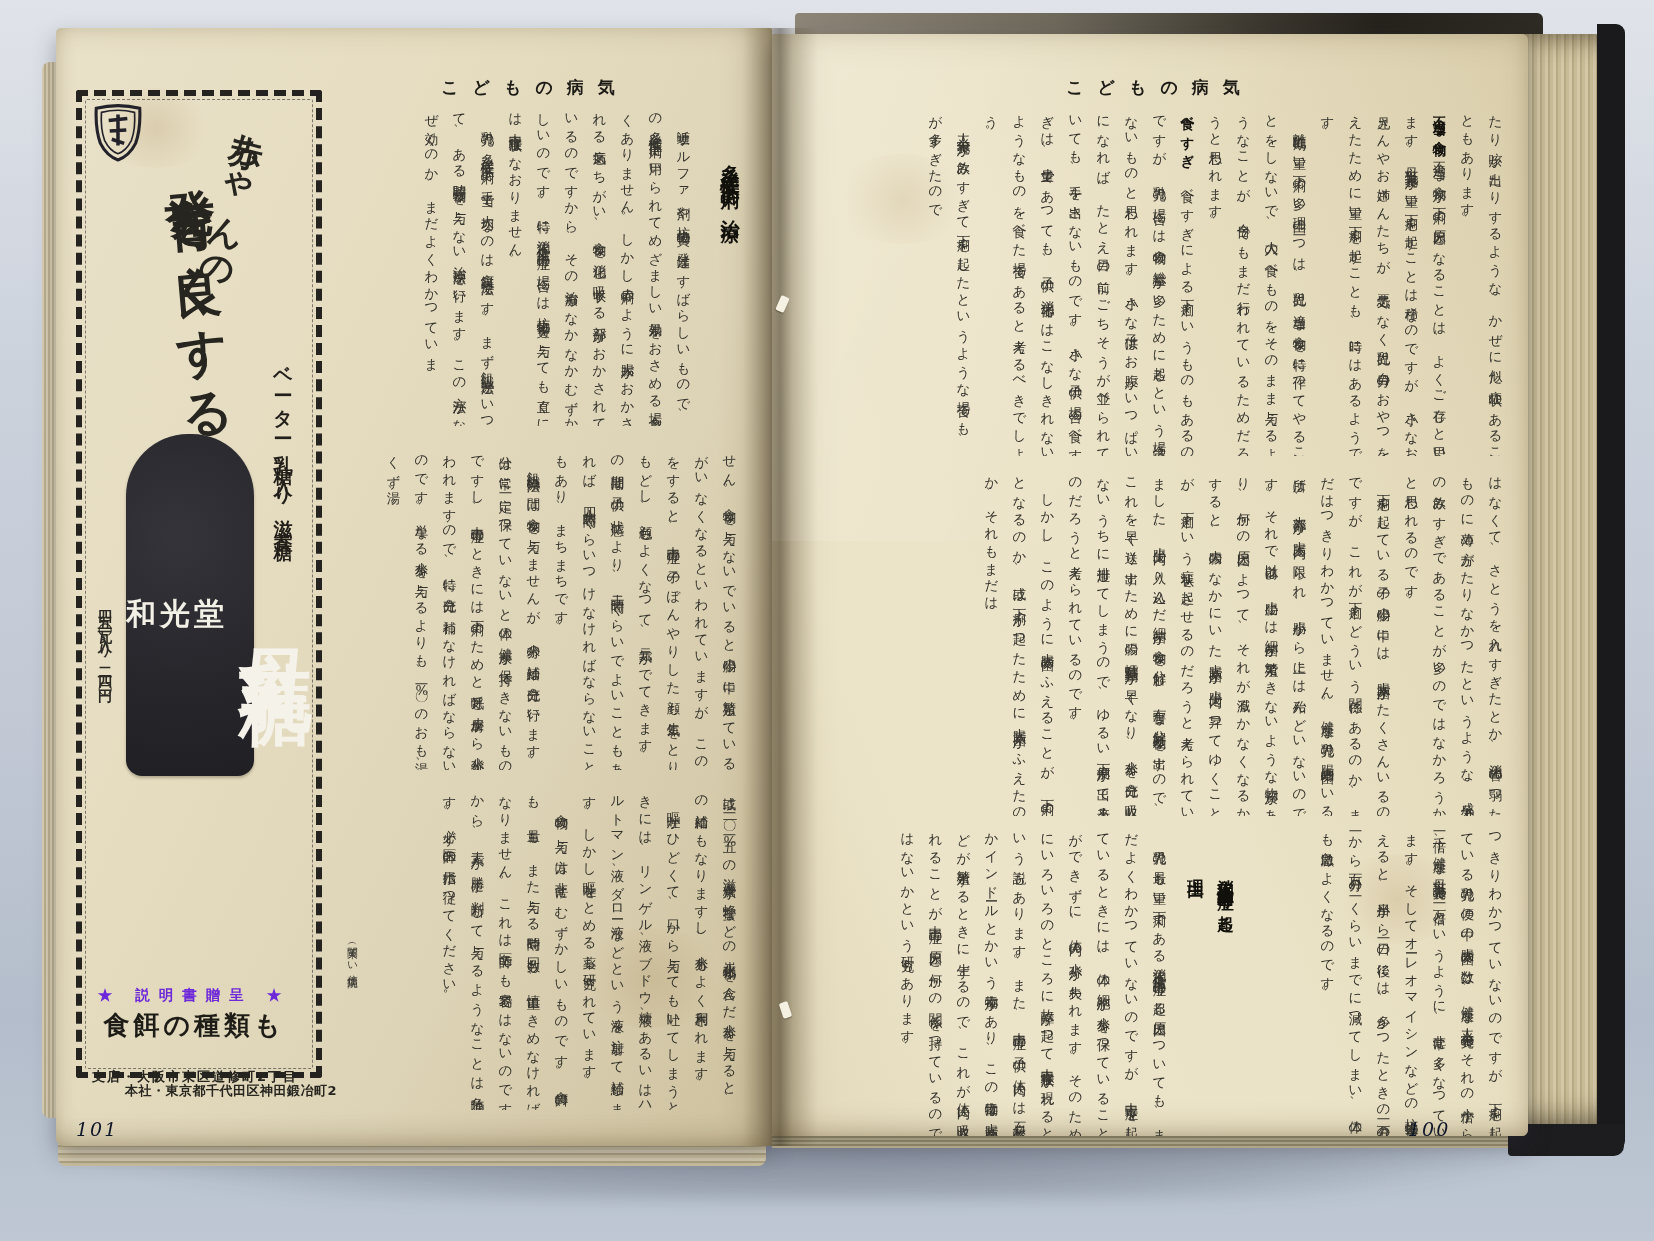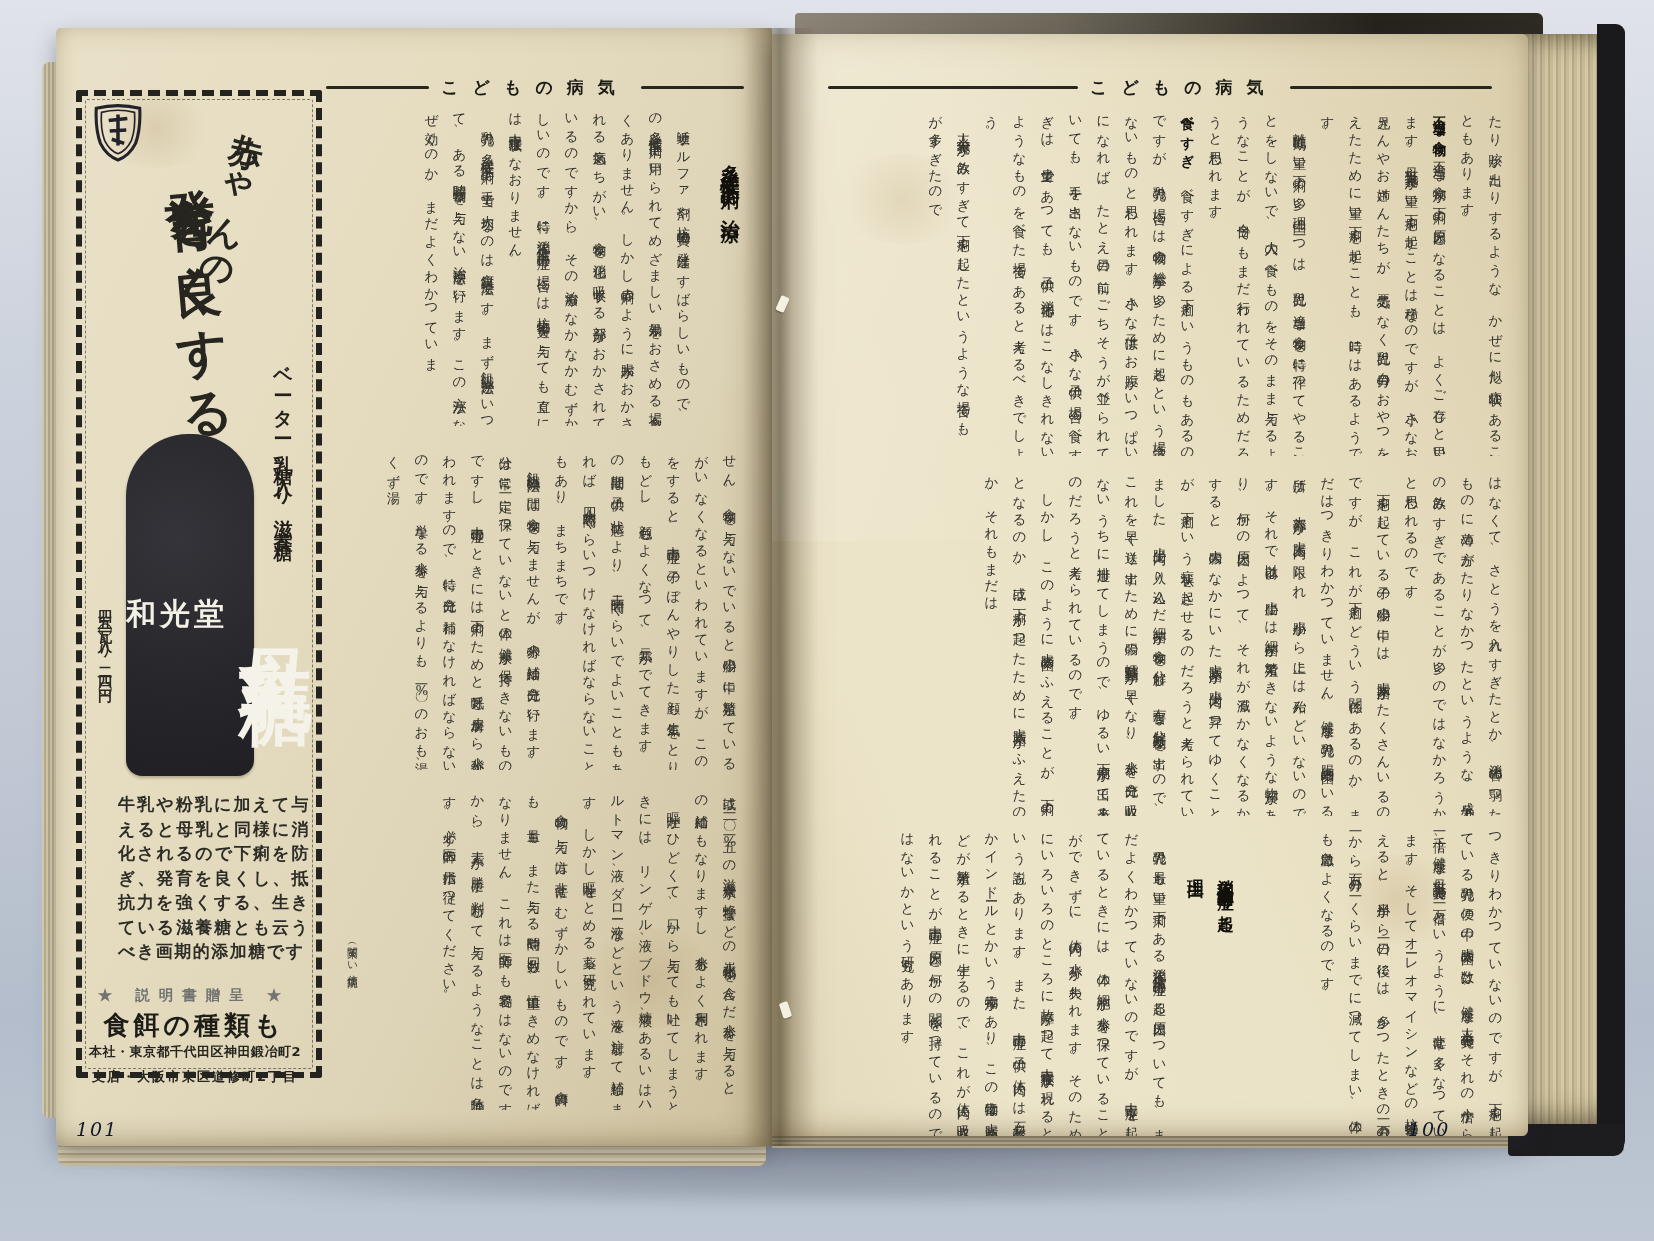--- a/index.html
+++ b/index.html
@@ -40,21 +40,21 @@
   .gutter{left:742px;top:28px;width:76px;height:1118px;pointer-events:none;
     background:linear-gradient(90deg,rgba(70,55,30,0) 0%,rgba(70,55,30,.22) 34%,rgba(45,36,18,.42) 50%,rgba(70,55,30,.2) 66%,rgba(70,55,30,0) 100%);}
   .thread{width:9px;height:16px;background:#f4f0e2;border-radius:2px;box-shadow:0 1px 1px rgba(60,50,30,.5);}
   .foxing{border-radius:50%;background:radial-gradient(circle,rgba(150,110,55,.16),transparent 70%);}
   .vband{writing-mode:vertical-rl;text-orientation:upright;white-space:pre-line;
     font-size:13.5px;letter-spacing:2px;line-height:28px;text-align:justify;
     color:#34332d;overflow:hidden;}
   .seg-b{font-weight:bold;color:#14130e;}
   .vtitle{writing-mode:vertical-rl;text-orientation:upright;font-family:"DejaVu Sans","Liberation Sans",sans-serif;
     font-weight:bold;font-size:19px;letter-spacing:4px;color:#12110c;padding-top:46px;width:46px;}
-  .hdr{display:flex;align-items:center;}
+  .hdr{display:flex;align-items:center;flex-direction:column;}
   .hdr .rule{height:3px;background:#27261f;border-radius:2px;}
   .hdr .t{font-family:"DejaVu Sans","Liberation Sans",sans-serif;font-weight:bold;font-size:17px;
     letter-spacing:14px;color:#1c1b16;padding:0 12px;white-space:nowrap;}
   .band-flex{display:flex;flex-direction:row-reverse;overflow:hidden;}
   .mid-head{writing-mode:vertical-rl;text-orientation:upright;white-space:pre-line;
     font-family:"DejaVu Sans","Liberation Sans",sans-serif;font-weight:bold;font-size:16.5px;
     letter-spacing:2px;line-height:30px;color:#12110c;padding-top:42px;width:66px;}
   .attrib{writing-mode:vertical-rl;text-orientation:upright;font-size:10.5px;letter-spacing:1px;
     color:#3a3933;width:30px;padding-top:152px;}
   .pageno{font-style:italic;font-size:19px;color:#0f172a;letter-spacing:2px;}
@@ -73,21 +73,21 @@
   .prod-block{left:126px;top:434px;width:128px;height:342px;border-radius:62px 62px 16px 16px;
     background:radial-gradient(circle at 40% 30%,#34343a,#26262b 60%,#1f1f24 100%);
     display:flex;flex-direction:row;align-items:center;box-shadow:0 2px 3px rgba(50,40,20,.3);}
   .prod-brand{font-family:"DejaVu Sans","Liberation Sans",sans-serif;font-weight:bold;
     font-size:30px;letter-spacing:4px;color:#f3f0e5;margin-top:18px;white-space:nowrap;}
   .prod-name{writing-mode:vertical-rl;text-orientation:upright;font-family:"DejaVu Sans","Liberation Sans",sans-serif;
     font-weight:bold;font-size:72px;letter-spacing:12px;color:#f5f2e9;margin-top:8px;}
   .ad-body{left:118px;top:792px;width:192px;height:162px;font-size:17px;line-height:24.5px;
     letter-spacing:1.5px;text-align:justify;color:#2d2c26;font-weight:600;}
   .ad-gift{left:92px;top:986px;width:204px;text-align:center;font-weight:bold;font-size:14.5px;
-    letter-spacing:9px;color:#737373;white-space:nowrap;}
+    letter-spacing:9px;color:#6d28d9;white-space:nowrap;}
   .ad-company{left:84px;top:1008px;width:220px;text-align:center;font-family:"DejaVu Sans","Liberation Sans",sans-serif;
     font-weight:bold;font-size:26px;letter-spacing:4px;color:#1d1c17;white-space:nowrap;}
   .ad-addr{left:84px;width:222px;text-align:center;font-family:"DejaVu Sans","Liberation Sans",sans-serif;
     font-weight:bold;font-size:13px;letter-spacing:.5px;color:#26251f;white-space:nowrap;}
 </style>
 </head>
 <body>
 
 <div class="stage">
 
@@ -112,24 +112,23 @@
     <path d="M16 18 L34 16 M25 12 L25 42 M17 28 L33 27 M19 36 L31 40" fill="none" stroke="#23222a" stroke-width="3.4"></path>
   </svg>
   <div class="abs hl hl1">赤ちゃんの</div>
   <div class="abs hl hl2">発育を良くする</div>
   <div class="abs subline">ベーター乳糖入り滋養糖</div>
   <div class="abs prod-block">
     <div class="prod-brand">和光堂</div>
     <div class="prod-name">母乳糖</div>
   </div>
   <div class="abs price">四五〇瓦入り二四〇円</div>
-  <div class="abs ad-body">牛乳や粉乳に加えて与えると母乳と同様に消化されるので下痢を防ぎ、発育を良くし、抵抗力を強くする、生きている滋養糖とも云うべき画期的添加糖です</div>
   <div class="abs ad-gift">★ 説明書贈呈 ★</div>
   <div class="abs ad-company">食餌の種類も</div>
-  <div class="abs ad-addr" style="top:1043px;">本社・東京都千代田区神田鍛冶町2</div>
+  <div class="abs ad-addr" style="top:1082px;margin-left:36px;">本社・東京都千代田区神田鍛冶町2</div>
   <div class="abs ad-addr" style="top:1068px;letter-spacing:2px;">支店・大阪市東区道修町2丁目</div>
 
   <div class="abs hdr" style="left:326px;top:76px;width:418px;height:22px;">
     <div class="rule" style="flex:1;"></div>
     <div class="t">こどもの病気</div>
     <div class="rule" style="flex:1;"></div>
   </div>
   <div class="abs band-flex" style="left:330px;top:104px;width:414px;height:322px;">
     <div class="vtitle">多発症候性下痢の治療</div>
     <div class="vband" style="flex:1;height:100%;">　近頃サルファ剤や抗生物質の発達はすばらしいもので、乳児の多発症候性下痢に用いられてめざましい効果をおさめる場合も少くありません。しかし赤痢のように大腸がおかされる病気とちがい、食物を消化し吸収する部分がおかされているのですから、その治療もなかなかむずかしいのです。特に消化不良性中毒症の場合には抗生物質を与えても直ぐには中毒症状はなおりません。

